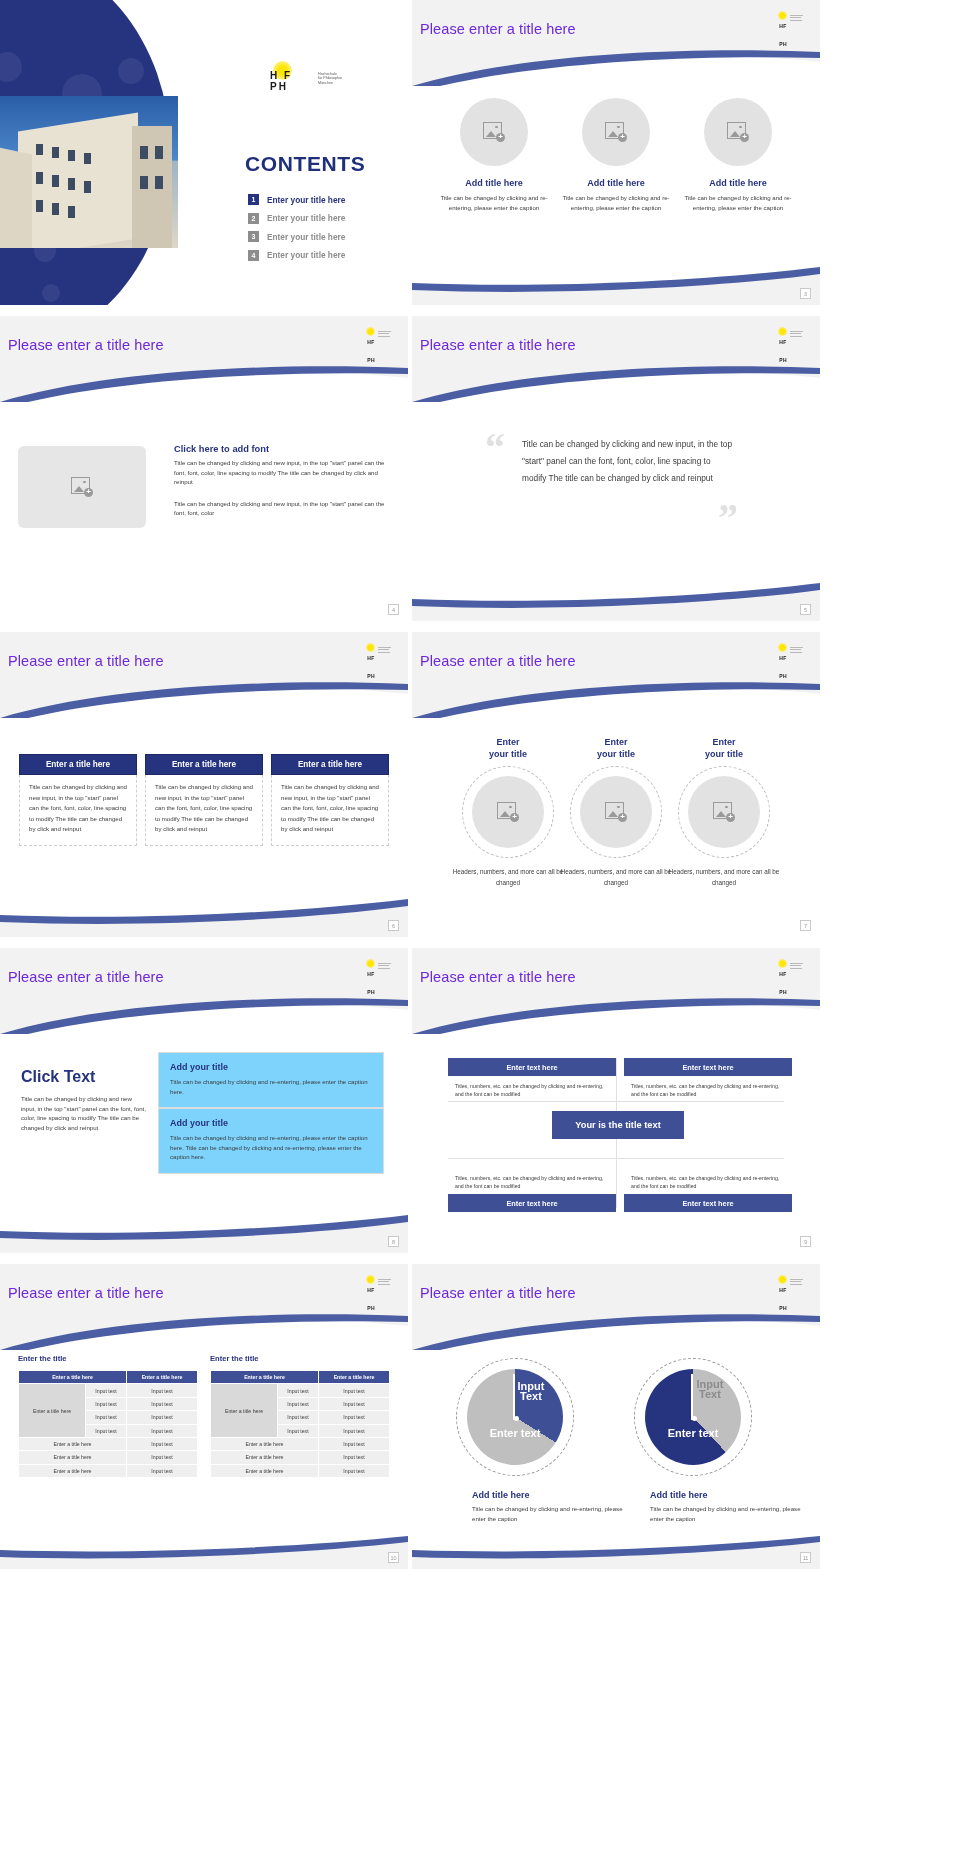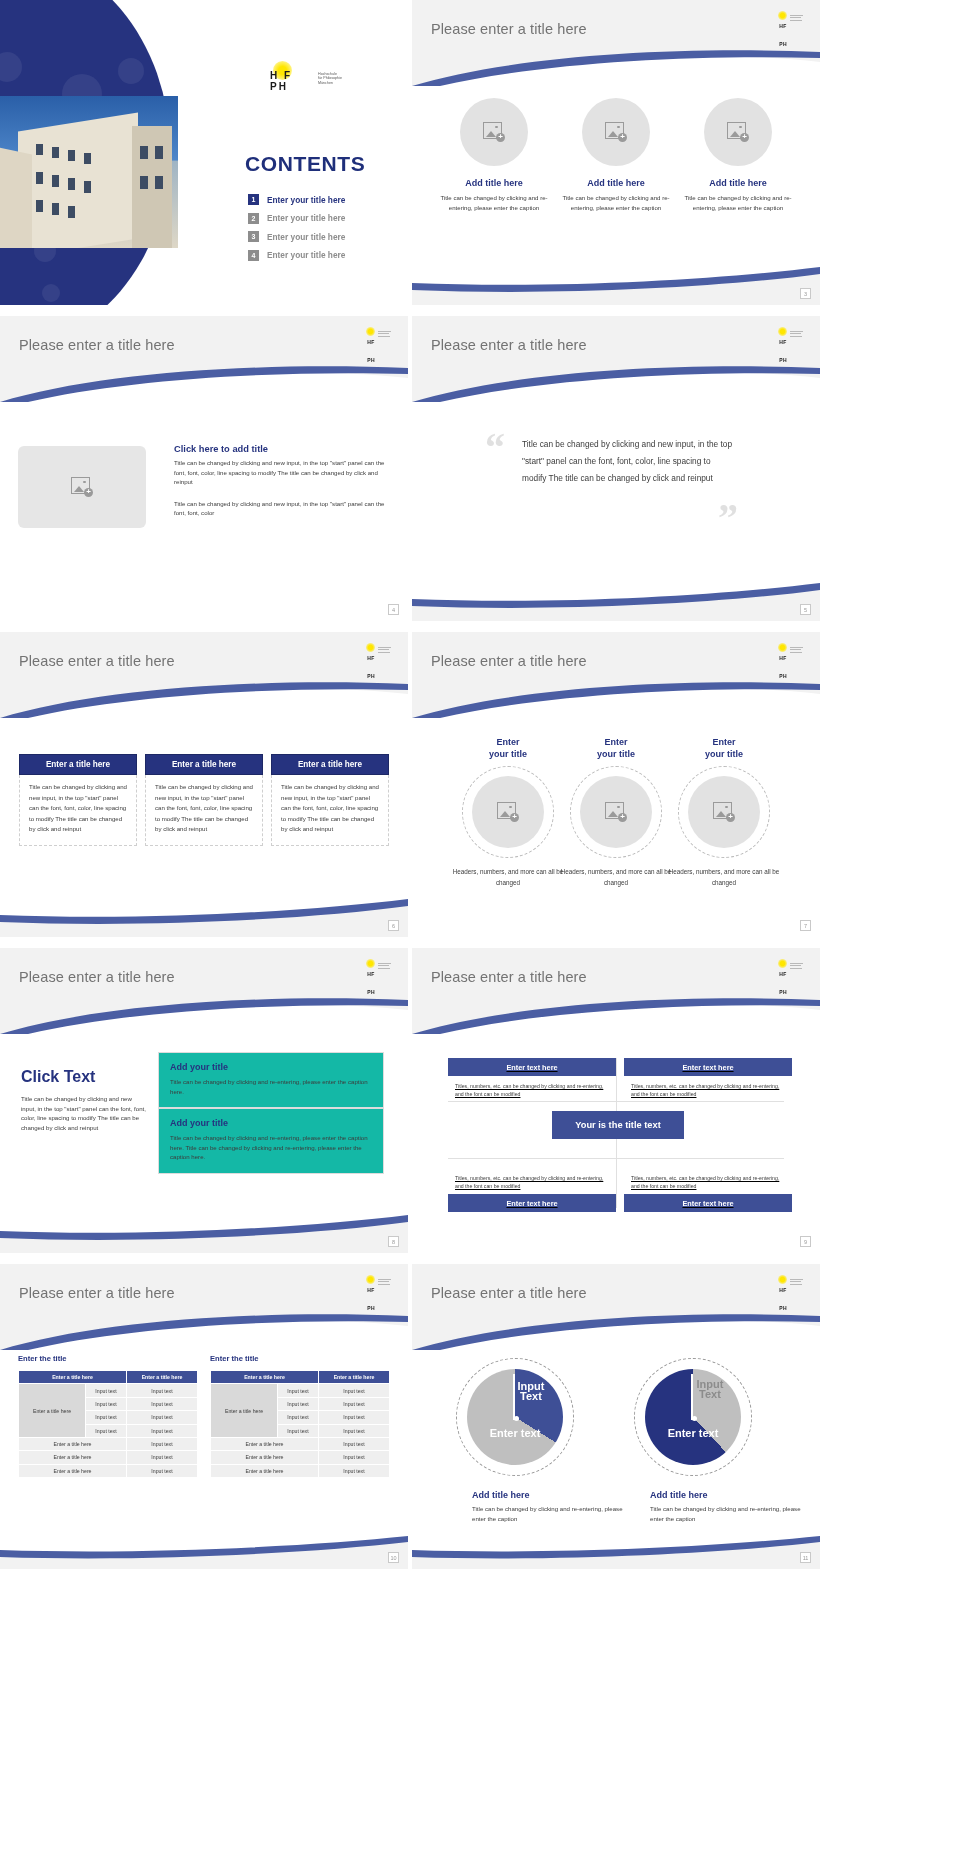--- a/index.html
+++ b/index.html
@@ -22,22 +22,22 @@
     position: relative;
     width: 408px; height: 305px;
     background: #ffffff;
     overflow: hidden;
   }
   .hdr-curve {
     position: absolute; left: 0; top: 0; width: 100%; height: 86px;
     overflow: hidden;
   }
   .hdr-title {
-    position: absolute; left: 19px; top: 21px;
-    font-size: 14.5px; color: #737373; font-weight: 400;
+    position: absolute; left: 8px; top: 21px;
+    font-size: 14.5px; color: #6d28d9; font-weight: 400;
     letter-spacing: .1px;
   }
   .pagenum {
     position: absolute; right: 9px; bottom: 6px;
     width: 11px; height: 11px;
     border: 1px solid #c9c9c9; background: #fff;
     font-size: 5.5px; color: #9a9a9a;
     display: flex; align-items: center; justify-content: center;
   }
   
@@ -149,26 +149,26 @@
   .s7-col { position:absolute; top:105px; width:112px; text-align:center; }
   .s7-col .dash { width:92px; height:92px; border-radius:50%; border:1px dashed #bdbdbd; margin:0 auto;
     display:flex; align-items:center; justify-content:center; }
   .s7-col .ph-circle { width:72px; height:72px; }
   .s7-col h4 { font-size:9px; line-height:11.5px; }
   .s7-col p { margin-top:9px; font-size:6.3px; line-height:10.5px; color:#3c3c3c; }
 
   
   .s8-your { position:absolute; left:21px; top:120px; font-size:16px; font-weight:700; color:#26337f; }
   .s8-p { position:absolute; left:21px; top:146px; width:126px; }
-  .s8-box { position:absolute; left:158px; width:226px; border:1px solid #dcdcdc; background:#14b8a6; padding:9px 11px 11px; }
+  .s8-box { position:absolute; left:158px; width:226px; border:1px solid #dcdcdc; background:#7dd3fc; padding:9px 11px 11px; }
   .s8-box h4 { font-size:9px; }
   .s8-box p { margin-top:5px; }
 
   
-  .s9-bx { position:absolute; width:168px;text-decoration:underline; }
+  .s9-bx { position:absolute; width:168px; }
   .s9-bx .cap { background:#3e4f96; color:#fff; font-size:7.3px; font-weight:700; text-align:center; padding:4.5px 0; }
   .s9-bx .bdy { padding:6px 7px; }
   .s9-bx .bdy p { font-size:5.2px; line-height:8px; color:#3c3c3c; }
   .s9-center {
     position:absolute; left:140px; top:163px; width:132px; padding:9px 0;
     background:#3e4f96; color:#fff; font-size:9.3px; font-weight:700; text-align:center;
   }
   .s9-hline { position:absolute; left:36px; width:336px; height:1px; background:#e0e0e0; }
 
   
@@ -339,21 +339,21 @@
 
     <div class="s3-img ph-rect">
       <div class="img-ico">
         <div class="frame"></div>
           <div class="mtn"></div>
           <div class="sun2"></div>
           <div class="plus">+</div>
       </div>
     </div>
     <div class="s3-txt">
-      <h4 class="blue-ttl">Click here to add title</h4>
+      <h4 class="blue-ttl">Click here to add font</h4>
       <p class="body-txt">Title can be changed by clicking and new input, in the top "start" panel can the font, font, color, line spacing to modify The title can be changed by click and reinput</p>
       <p class="body-txt" style="margin-top:12px;">Title can be changed by clicking and new input, in the top "start" panel can the font, font, color</p>
     </div>
     <div class="pagenum">4</div>
   </div>
 
   <div class="slide">
     <div class="hdr-curve">
       <svg width="408" height="86" viewBox="0 0 408 86">
         <path d="M0,0 H408 V62 C300,50 120,56 0,86 Z" fill="#f2f2f2"></path>

